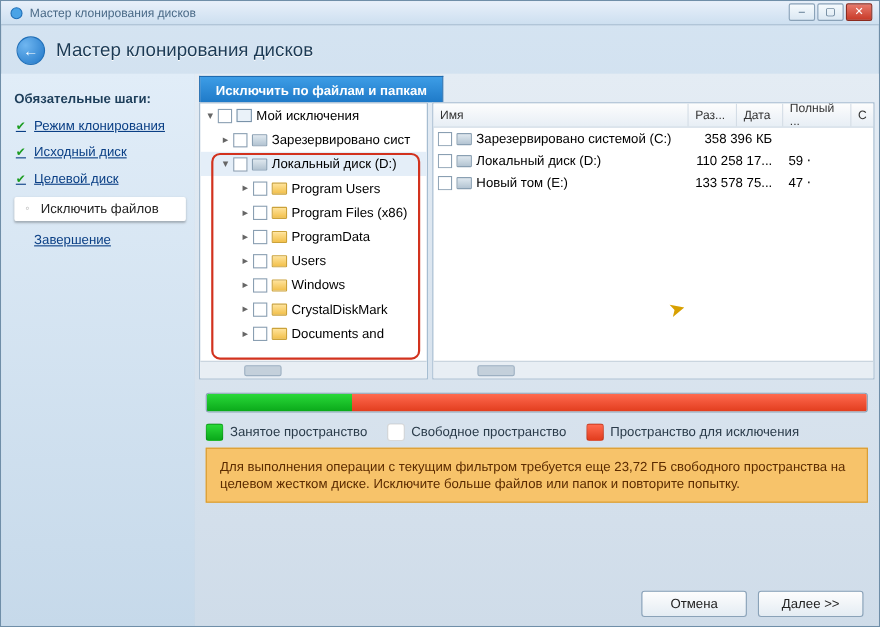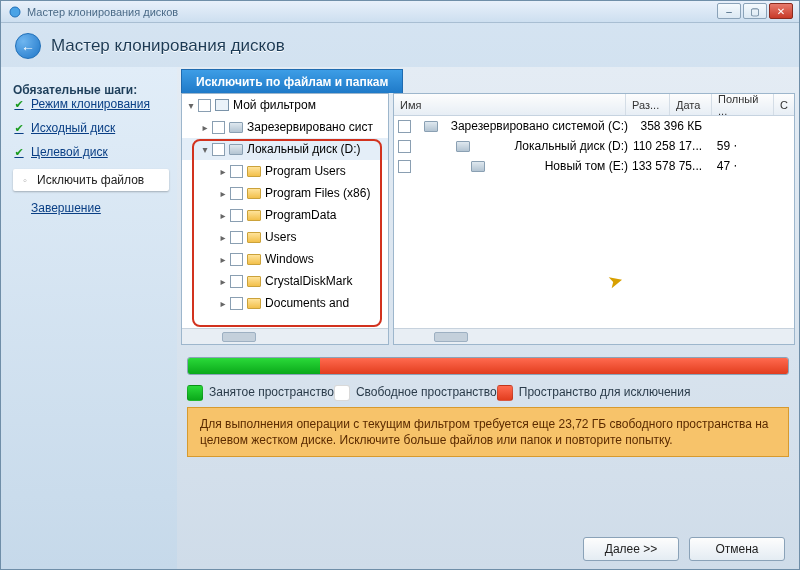--- a/index.html
+++ b/index.html
@@ -10,21 +10,21 @@
   .winbtns { position: absolute; right: 6px; top: 2px; display: flex; gap: 2px; }
   .winbtn { width: 24px; height: 16px; border: 1px solid #8aa2b8; background: linear-gradient(#f5fafd,#dbe8f3); border-radius: 2px; display: flex; align-items: center; justify-content: center; font-size: 10px; color: #3a5a77; }
   .winbtn.close { background: linear-gradient(#e77a6d,#c83a28); color: #fff; border-color: #8b2b1f; }
   .header { display: flex; align-items: center; padding: 10px 14px 6px 14px; }
   .back-circle { width: 26px; height: 26px; border-radius: 50%; background: radial-gradient(circle at 30% 30%, #6fb6f0, #1f76c8); border: 1px solid #1f6fb8; display: flex; align-items: center; justify-content: center; color: #fff; font-size: 14px; margin-right: 10px; }
   .page-title { font-size: 17px; color: #1b3a55; text-shadow: 0 1px #fff; }
   .body { display: flex; position: absolute; top: 66px; left: 0; right: 0; bottom: 0; }
 
   
   .sidebar { width: 178px; padding: 16px 8px 8px 12px; background: linear-gradient(#e1edf8,#c6d9ea); font-size: 12px; }
-  .sidebar-title { font-weight: bold; color: #1e3f5b; margin-bottom: 0; }
+  .sidebar-title { font-weight: bold; color: #1e3f5b; margin-bottom: 10px; }
   .step { display: flex; align-items: center; margin-bottom: 10px; color: #0a3f85; text-decoration: underline; }
   .step .chk { width: 12px; height: 12px; margin-right: 6px; display:inline-flex; align-items:center; justify-content:center; font-size:11px; color:#1a9c1f; }
   .step.current { background: #fff; padding: 4px 6px; border-radius: 2px; text-decoration: none; color: #222; box-shadow: 0 1px 2px rgba(0,0,0,.25); }
   .step.current .chk { color:#aaa; }
   .step.future { text-decoration: underline; color: #0a3f85; }
   .step.future .chk { visibility:hidden; }
 
   
   .main { flex: 1; position: relative; background: linear-gradient(#e4ecf4,#cfdce9); }
   .tabs { display: flex; height: 26px; align-items: flex-end; padding-left: 4px; }
@@ -38,33 +38,33 @@
   .tree-row.sel { background: #e4eef8; }
   .exp { width: 10px; text-align:center; color:#666; font-size:10px; margin-right: 2px; }
   .cb { width: 13px; height: 13px; border: 1px solid #8a9fb2; margin-right: 4px; background:#fff; flex-shrink:0; }
   .fld { width: 14px; height: 11px; background: linear-gradient(#ffe39a,#f2c04b); border:1px solid #cba23a; border-radius: 1px; margin-right:4px; flex-shrink:0; }
   .drv { width: 14px; height: 11px; background: linear-gradient(#dfe8ef,#b3c4d2); border:1px solid #8aa0b3; border-radius: 1px; margin-right:4px; flex-shrink:0; }
   .comp { width:14px; height:12px; border:1px solid #7a93a9; background:#eaf2f9; margin-right:4px; flex-shrink:0; }
   .highlight-box { position:absolute; border: 2px solid #d2321e; border-radius: 8px; pointer-events:none; }
   .list-header { display:flex; height: 22px; background: linear-gradient(#fdfdfd,#e7eef5); border-bottom:1px solid #c6d3e0; font-size:11px; color:#333; align-items:center; }
   .list-header .col { padding: 0 6px; border-right:1px solid #d4dde6; height:100%; display:flex; align-items:center; box-sizing:border-box; }
   .list-row { display:flex; align-items:center; height:20px; padding-left:4px; }
-  .list-row .c0 { width: 230px; display:flex; align-items:center; overflow:hidden;justify-content:space-between; }
+  .list-row .c0 { width: 230px; display:flex; align-items:center; overflow:hidden; }
   .list-row .c1 { width: 80px; text-align:right; padding-right:6px; }
   .list-row .c2 { width: 38px; text-align:center; }
   .hscroll { position:absolute; left:0; right:0; bottom:0; height:16px; background:#e8eef4; border-top:1px solid #c7d2dd; display:flex; align-items:center; }
   .hscroll .thumb { width:34px; height:10px; background:#c4d0db; border:1px solid #9db0c2; border-radius:2px; margin-left:40px; }
 
   
   .usage { margin: 12px 10px 4px 10px; }
   .bar { height: 18px; border: 1px solid #8aa3b8; border-radius: 3px; overflow:hidden; display:flex; }
   .bar .seg-used { background: linear-gradient(#2ad939,#0aa91a); }
   .bar .seg-excl { background: linear-gradient(#ff6a4f,#e23d1e); }
   .bar-labels { display:flex; justify-content:space-between; font-size:11px; color:#333; padding: 4px 2px 0 2px; }
-  .legend { display:flex; margin: 10px 10px 6px 10px; font-size:12px; color:#2a3b4a; align-items:flex-start; }
+  .legend { display:flex; gap:18px; margin: 10px 10px 6px 10px; font-size:12px; color:#2a3b4a; align-items:flex-start; }
   .swatch { width:16px; height:16px; border-radius:3px; display:inline-block; margin-right:6px; vertical-align:middle; border:1px solid rgba(0,0,0,.15); }
   .sw-g { background: linear-gradient(#2ad939,#0aa91a); }
   .sw-w { background: #fff; }
   .sw-r { background: linear-gradient(#ff6a4f,#e23d1e); }
 
   .warn { margin: 6px 10px 4px 10px; padding: 8px 12px; background: #f7c36a; border: 1px solid #d79a2e; color:#5b2b00; font-size: 12px; line-height: 1.35; }
 
   .footer { position:absolute; right: 14px; bottom: 8px; display:flex; gap: 10px; }
   .btn { min-width: 96px; height: 24px; border: 1px solid #8aa2b8; background: linear-gradient(#fdfdfd,#e4ecf3); font-size: 12px; border-radius: 3px; display:flex; align-items:center; justify-content:center; color:#222; }
   .cursor-ptr { position:absolute; color:#d8a000; font-size:18px; transform: rotate(-15deg); pointer-events:none; }
@@ -128,21 +128,21 @@
         </div>
       </div>
 
       <div class="panels">
 
         <div class="tree">
           <div class="tree-row" style="padding-left:4px">
             <span class="exp">▾</span>
             <span class="cb"></span>
             <span class="comp"></span>
-            <span>Мой фильтром</span>
+            <span>Мой исключения</span>
           </div>
           <div class="tree-row" style="padding-left:18px">
             <span class="exp">▸</span>
             <span class="cb"></span>
             <span class="drv"></span>
             <span>Зарезервировано сист</span>
           </div>
           <div class="tree-row sel" style="padding-left:18px">
             <span class="exp">▾</span>
             <span class="cb"></span>
@@ -266,21 +266,21 @@
         <span><span class="swatch sw-w"></span><span>Свободное пространство</span></span>
         <span><span class="swatch sw-r"></span><span>Пространство для исключения</span></span>
       </div>
 
       <div class="warn">
         <span>Для выполнения операции с текущим фильтром требуется еще 23,72 ГБ свободного пространства на целевом жестком диске. Исключите больше файлов или папок и повторите попытку.</span>
       </div>
 
       <div class="footer">
         <div class="btn">
+            <span>Отмена</span>
+          </div>
+        <div class="btn">
             <span>Далее &gt;&gt;</span>
-          </div>
-        <div class="btn">
-            <span>Отмена</span>
           </div>
       </div>
     </div>
   </div>
 </div>
 
 </body></html>

